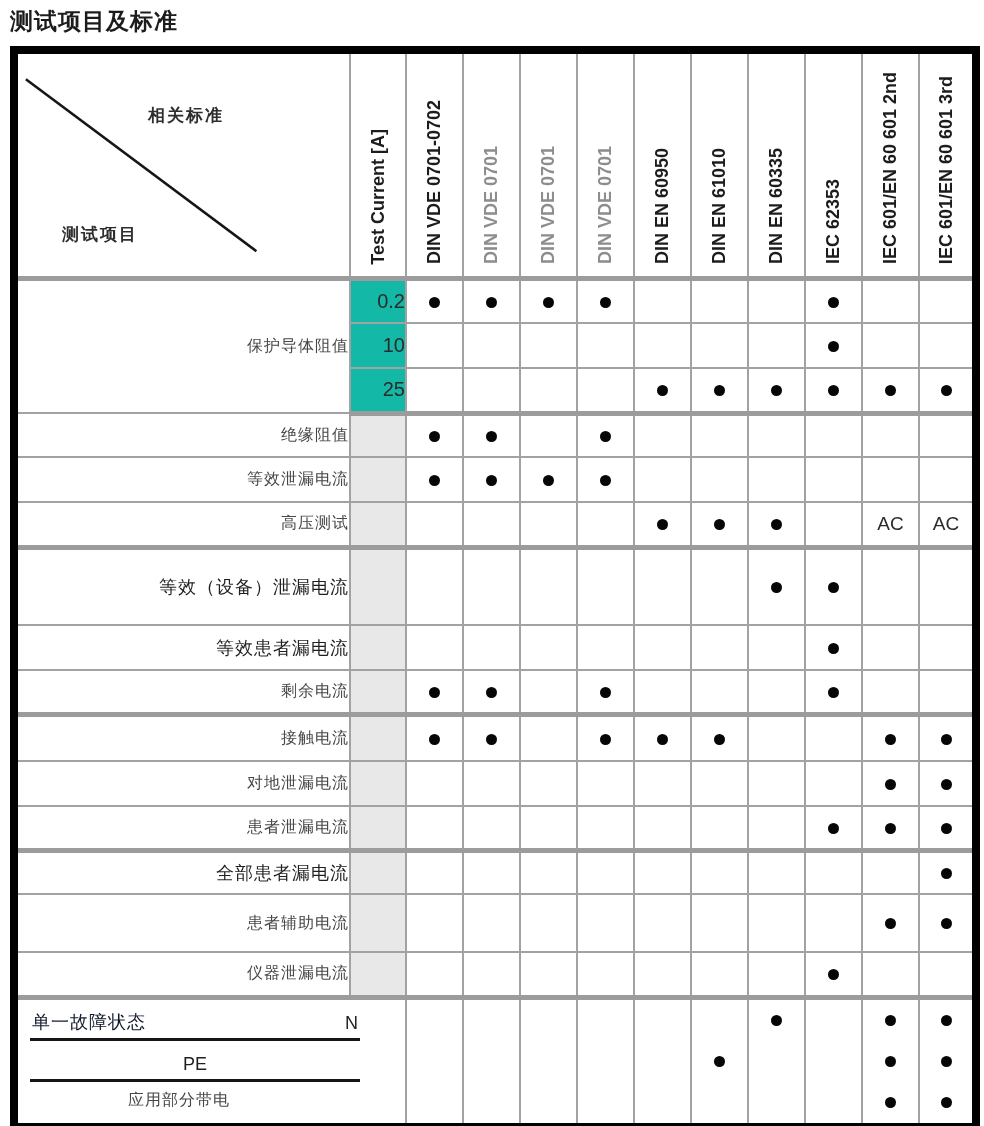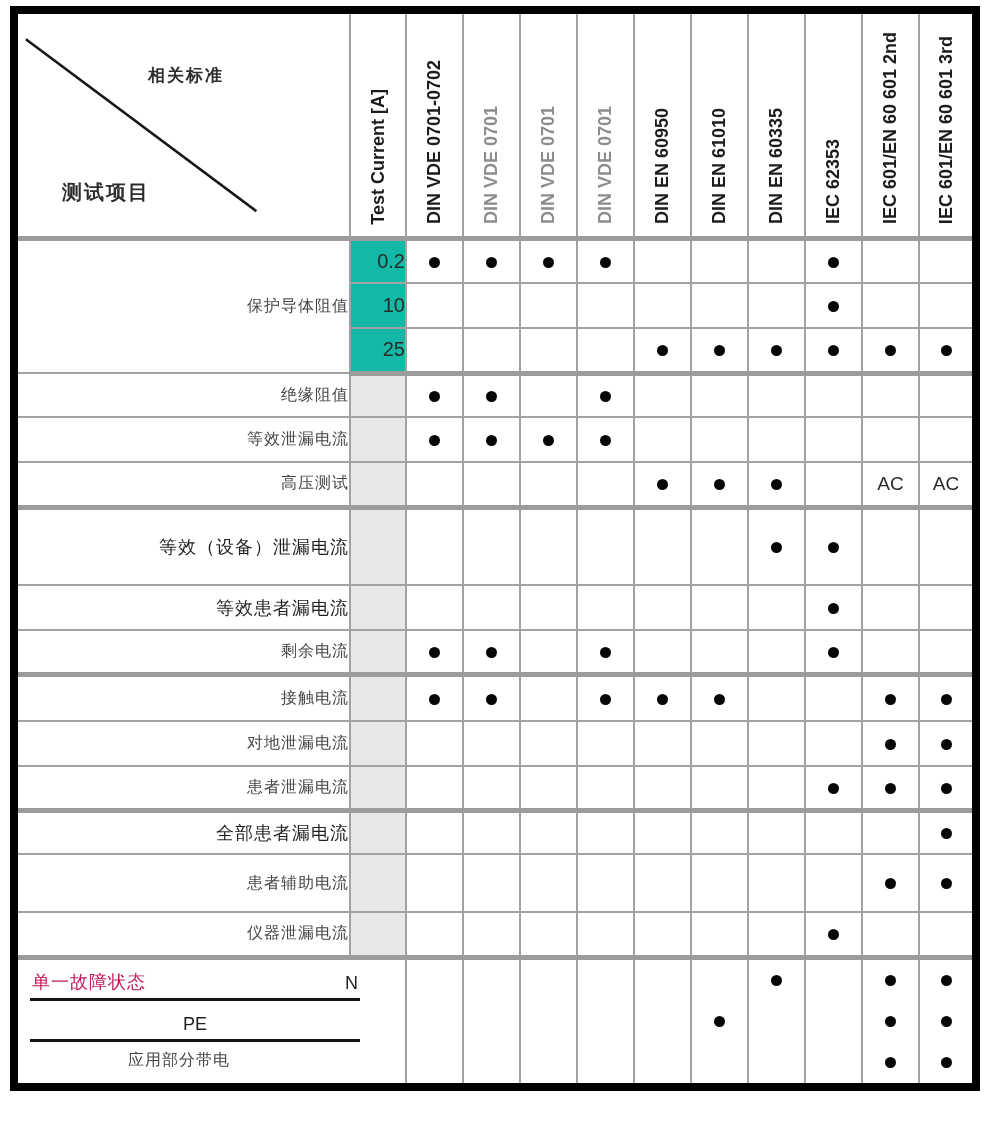--- a/index.html
+++ b/index.html
@@ -39,21 +39,21 @@
   .tone-gray  { color:#8d8d8d; }
 
   
   .corner { position:relative; background:#fff; }
   .corner svg { position:absolute; left:0; top:0; width:100%; height:100%; }
   .corner .top-label {
     position:absolute; left:130px; top:50px; font-size:17px; color:#2e2e2e;
     letter-spacing:2px;
   }
   .corner .bottom-label {
-    position:absolute; left:44px; bottom:30px; font-size:20px; color:#2e2e2e;
+    position:absolute; left:44px; bottom:30px; font-size:17px; color:#2e2e2e;
     letter-spacing:2px;
   }
 
   
   .label-cell {
     text-align:right; padding-left:12px; font-size:16px; color:#474747;
     letter-spacing:1px; background:#fff;
   }
   .label-cell.large { font-size:18px; color:#1f1f1f; }
   .current-cell {
@@ -72,32 +72,33 @@
   .fault-row { height:128px; }
   .fault-label { vertical-align:top; background:#fff; border-right-width:5px; border-right-color:#9c9c9c; }
   .fline {
     height:41px; width:330px; margin-left:12px; box-sizing:border-box;
     display:flex; align-items:flex-end; justify-content:center;
     padding:0 2px 4px 2px;
   }
   .fline.underlined { border-bottom:3px solid #161616; }
   .fline.first { justify-content:space-between; }
   .fline.last { align-items:center; padding-right:34px; }
-  .fault-title { font-size:18px; color:#be185d; letter-spacing:1px; }
+  .fault-title { font-size:18px; color:#0f172a; letter-spacing:1px; }
   .fault-sub { font-size:18px; color:#1f1f1f; }
   .fault-sub-cn { font-size:16px; color:#474747; letter-spacing:1px; }
   .fault-mark-cell { vertical-align:top; background:#fff; }
   .fault-mark-cell .slot {
     height:41px; display:flex; align-items:center; justify-content:center;
   }
 </style>
 </head>
 <body>
 
 <div class="page">
+  <h1 class="title">测试项目及标准</h1>
 
   <table class="matrix">
     <colgroup>
       <col style="width:336px">
       <col style="width:56px">
       <col style="width:57px">
         <col style="width:57px">
         <col style="width:57px">
       <col style="width:57px">
         <col style="width:57px">

